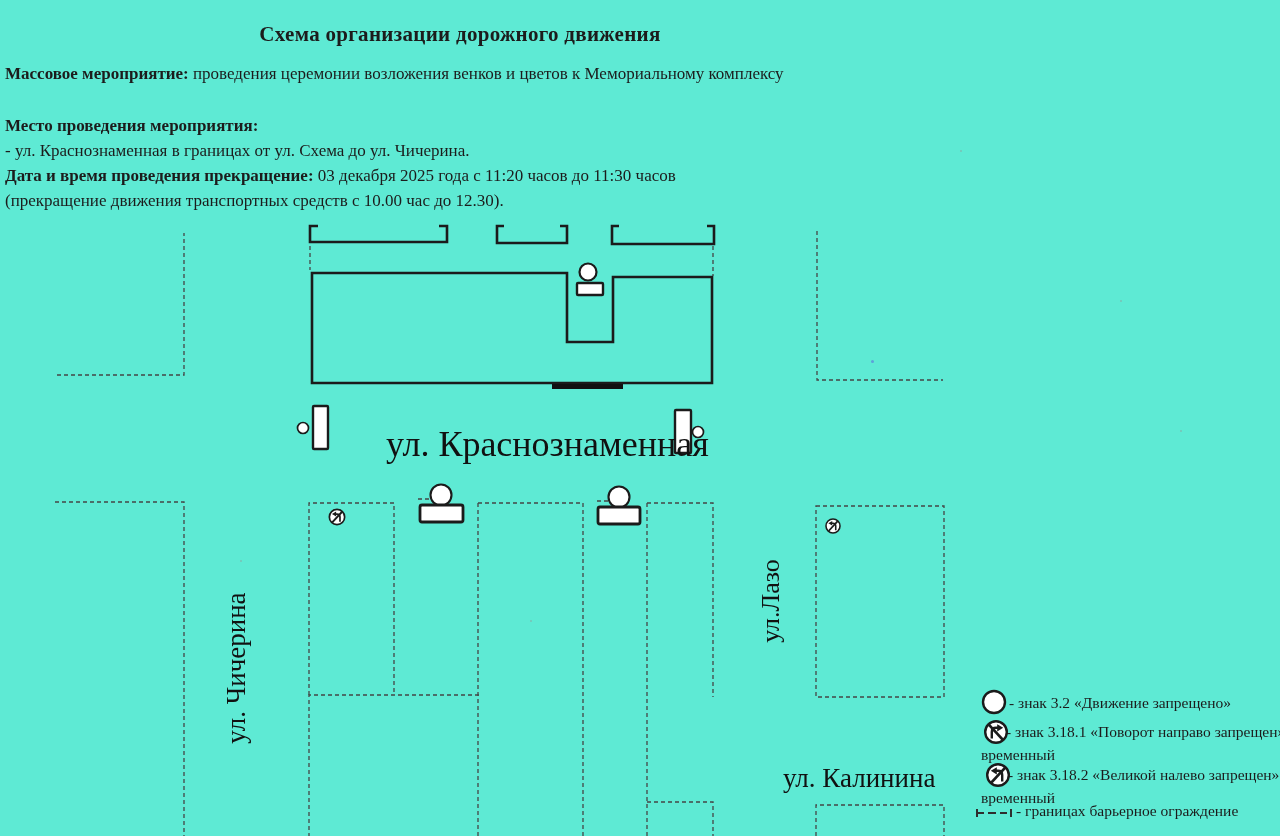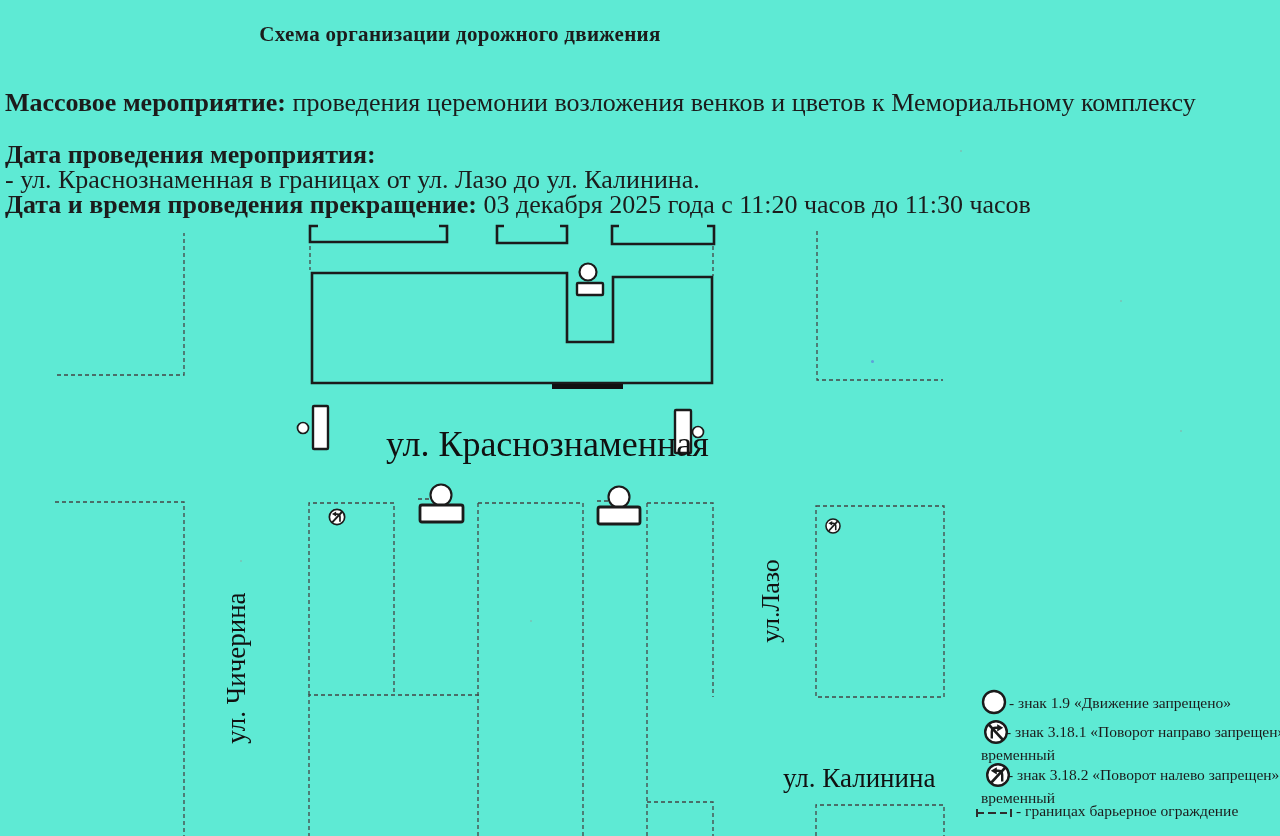--- a/index.html
+++ b/index.html
@@ -2,21 +2,21 @@
 <html><head>
 <meta charset="utf-8">
 <style>
   html,body{margin:0;padding:0;background:#e8e8e8;}
   .page{position:relative;width:1280px;height:836px;background:#5eead4;overflow:hidden;
         font-family:Liberation Serif, serif;color:#1c1c1c;}
   .abs{position:absolute;}
   .nowrap{white-space:nowrap;}
   .b{font-weight:bold;}
   .title{left:0;top:22px;width:920px;text-align:center;font-size:21px;font-weight:bold;letter-spacing:.3px;}
-  .hline{left:5px;font-size:26px;white-space:nowrap;margin-top:24px;}
+  .hline{left:5px;font-size:17px;white-space:nowrap;}
   .street{font-size:27px;color:#111;}
   .v-label{transform:rotate(-90deg);transform-origin:center center;text-align:center;white-space:nowrap;}
   .legend-text{font-size:15.5px;white-space:nowrap;}
   svg.scheme{position:absolute;left:0;top:0;}
   .speck{position:absolute;border-radius:50%;background:#9a9a9a;opacity:.5;}
 </style>
 </head>
 <body>
 
 <div class="page">
@@ -80,35 +80,36 @@
     <use href="#ntr" transform="translate(996,732) scale(1.2)"></use>
     <use href="#ntl" transform="translate(998,775) scale(1.2)"></use>
     <path d="M977,817 V809 M977,813 H984 M988,813 H996 M1000,813 H1007 M1011,809 V817" fill="none" stroke="#2e2e2e" stroke-width="2"></path>
   </svg>
 
   <div class="abs title">Схема организации дорожного движения</div>
 
   <div class="abs hline" style="top:64px">
     <span class="b">Массовое мероприятие:</span><span> проведения церемонии возложения венков и цветов к Мемориальному комплексу</span>
   </div>
-  <div class="abs hline b" style="top:116px">Дата проведения мероприятия:</div>
-  <div class="abs hline" style="top:141px">- ул. Краснознаменная в границах от ул. Лазо до ул. Калинина.</div>
+  <div class="abs hline b" style="top:116px">Место проведения мероприятия:</div>
+  <div class="abs hline" style="top:141px">- ул. Краснознаменная в границах от ул. Схема до ул. Чичерина.</div>
   <div class="abs hline" style="top:166px">
     <span class="b">Дата и время проведения прекращение:</span><span> 03 декабря 2025 года с 11:20 часов до 11:30 часов</span>
   </div>
+  <div class="abs hline" style="top:191px">(прекращение движения транспортных средств с 10.00 час до 12.30).</div>
 
   <div class="abs street nowrap" style="left:386px;top:423px;font-size:36px">ул. Краснознаменная</div>
   <div class="abs street v-label" style="left:146px;top:652px;width:180px;height:32px;line-height:32px;">ул. Чичерина</div>
   <div class="abs street v-label" style="left:721px;top:586px;width:100px;height:30px;line-height:30px;font-size:26px;">ул.Лазо</div>
   <div class="abs street nowrap" style="left:783px;top:744px;margin-top:19px;">ул. Калинина</div>
 
-  <div class="abs legend-text" style="left:1009px;top:694px">- знак 1.9 «Движение запрещено»</div>
+  <div class="abs legend-text" style="left:1009px;top:694px">- знак 3.2 «Движение запрещено»</div>
   <div class="abs legend-text" style="left:1006px;top:723px">- знак 3.18.1 «Поворот направо запрещен»</div>
   <div class="abs legend-text" style="left:981px;top:746px">временный</div>
-  <div class="abs legend-text" style="left:1008px;top:766px">- знак 3.18.2 «Поворот налево запрещен»</div>
+  <div class="abs legend-text" style="left:1008px;top:766px">- знак 3.18.2 «Великой налево запрещен»</div>
   <div class="abs legend-text" style="left:981px;top:789px">временный</div>
   <div class="abs legend-text" style="left:1016px;top:802px">- границах барьерное ограждение</div>
 
   <div class="speck" style="left:871px;top:360px;width:3px;height:3px;background:#5a5adf"></div>
   <div class="speck" style="left:1120px;top:300px;width:2px;height:2px"></div>
   <div class="speck" style="left:240px;top:560px;width:2px;height:2px"></div>
   <div class="speck" style="left:530px;top:620px;width:2px;height:2px"></div>
   <div class="speck" style="left:960px;top:150px;width:2px;height:2px"></div>
   <div class="speck" style="left:1180px;top:430px;width:2px;height:2px"></div>
 

